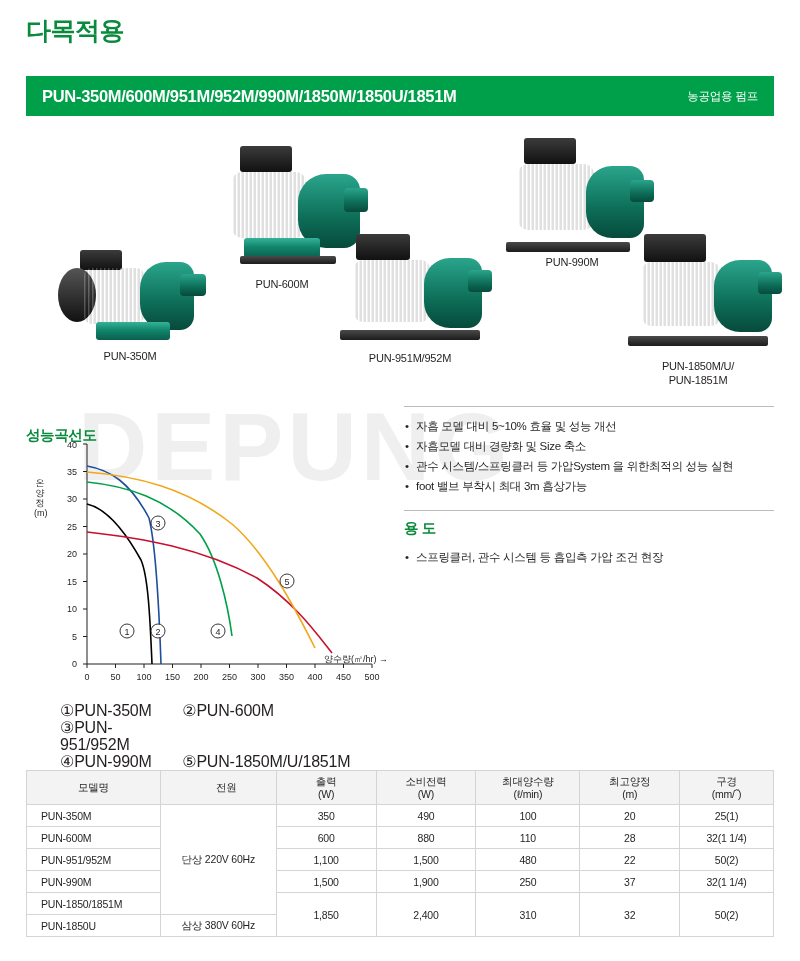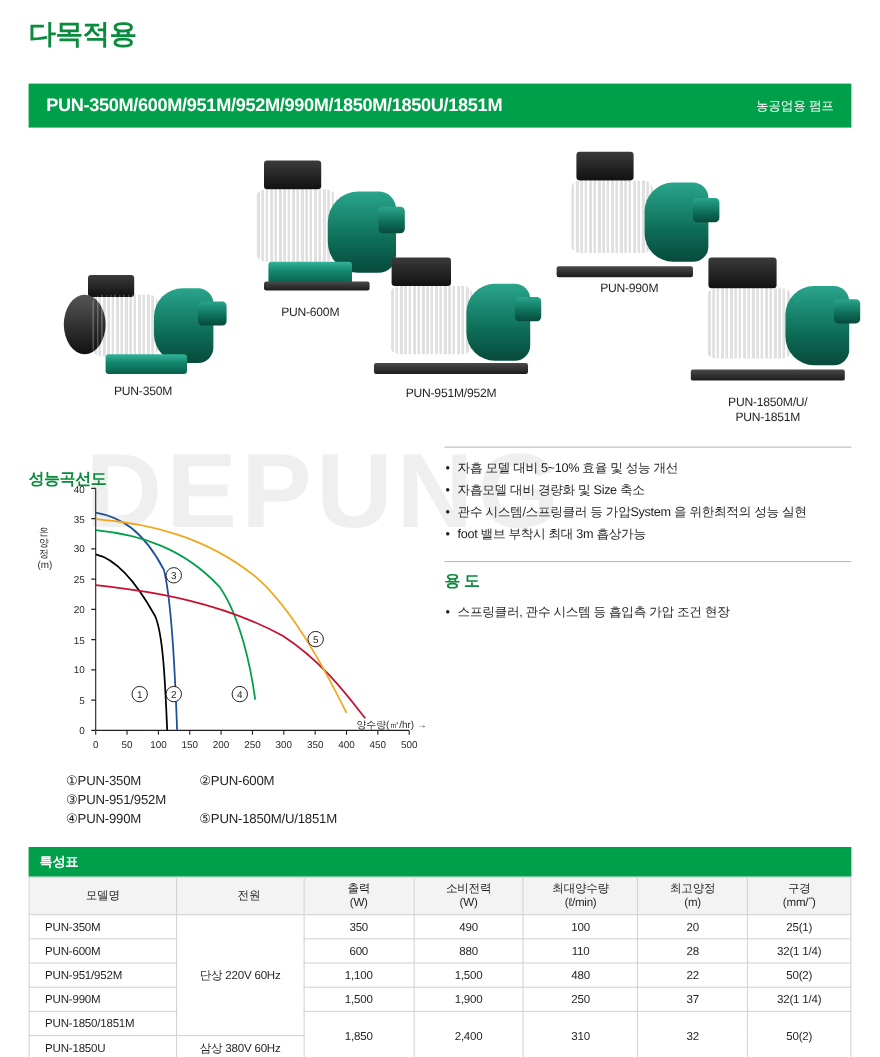--- a/index.html
+++ b/index.html
@@ -120,21 +120,21 @@
   .axis-label-x {
     position: absolute;
     right: 4px; bottom: 30px;
     font-size: 9px;
     color: #231f20;
     margin-top: 28px;
   }
   .legend {
     position: absolute;
     left: 34px; top: 296px;
-    font-size: 12px;
+    font-size: 16px;
     color: #231f20;
     line-height: 17px;
     letter-spacing: -0.2px;
   }
   .legend span.col { display: inline-block; width: 118px; }
 
   
   .watermark {
     position: absolute;
     left: 78px; top: 392px;
@@ -393,21 +393,20 @@
     </ul>
 
     <div class="divider" style="margin-top:14px;"></div>
     <div class="sec-title">용 도</div>
     <ul class="feat-list">
       <li>스프링클러, 관수 시스템 등 흡입측 가압 조건 현장</li>
     </ul>
   </div>
 
   <div class="spec">
-    <div class="spec-head">특성표</div>
     <table class="spec-table">
       <thead>
         <tr>
           <th style="width:134px;margin-left:32px;">
             <div>모델명</div>
           </th>
           <th style="width:116px;padding-left:18px;">
             <div>전원</div>
           </th>
           <th style="width:100px;margin-top:44px;">

